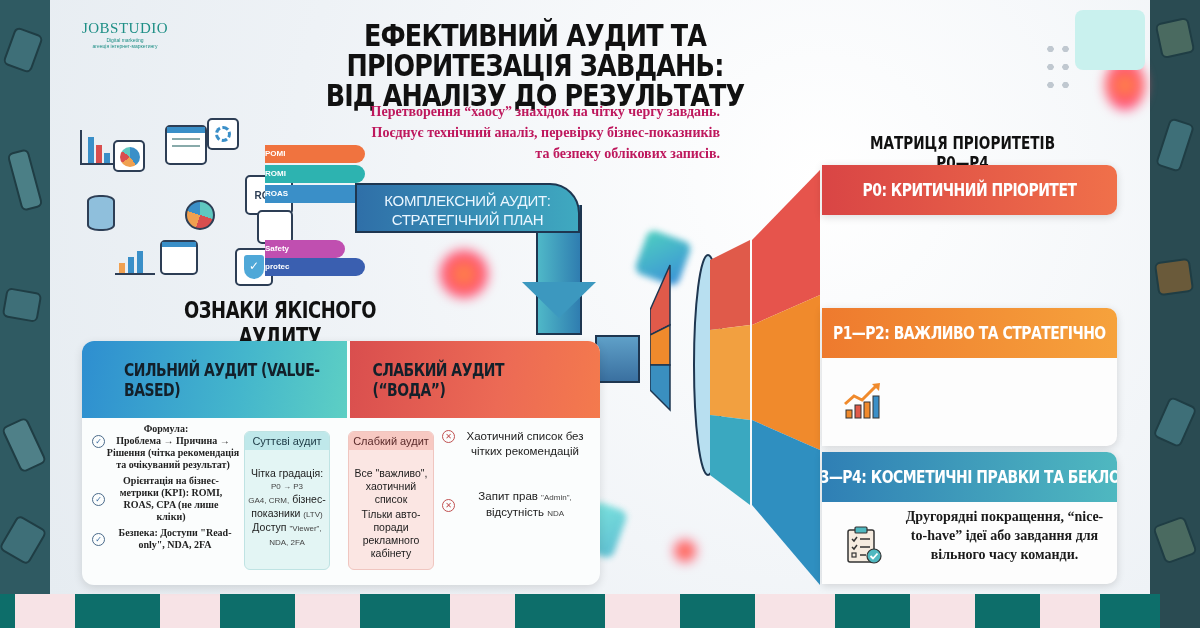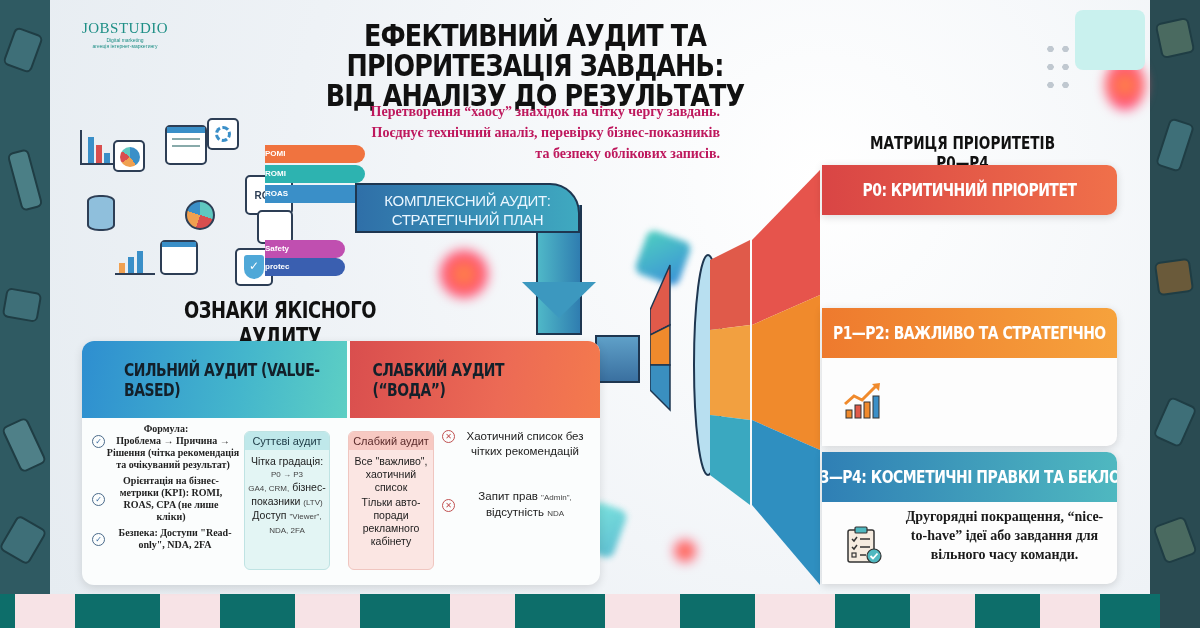--- a/index.html
+++ b/index.html
@@ -67,21 +67,21 @@
   .cp-head.weak { left: 268px; width: 250px; background: linear-gradient(100deg, #d94e4e 0%, #ec6a55 60%, #f47a4d 100%); }
 
   .strong-list { position: absolute; left: 8px; top: 82px; width: 152px; font: bold 10px "Liberation Serif", serif; text-align: center; line-height: 12px; color: #222; }
   .sl-item { position: relative; padding-left: 14px; margin-bottom: 4px; }
   .chk { position: absolute; left: 2px; width: 13px; height: 13px; border: 1.5px solid #4a6a8a; border-radius: 50%;
     font: bold 8px "DejaVu Sans", sans-serif; color: #3a6ca0; line-height: 11px; text-align: center; }
 
   .mini-table { position: absolute; top: 90px; width: 86px; height: 139px; border-radius: 6px; overflow: hidden;
     font: 10.5px "Liberation Sans", sans-serif; text-align: center; line-height: 13px; }
   .mini-table .mt-head { height: 18px; line-height: 18px; font-size: 11px; }
-  .mini-table .mt-body { padding-top: 5px; }
+  .mini-table .mt-body { padding-top: 17px; }
   .mini-table.strong { left: 162px; background: #e3f5f4; border: 1px solid #bfe3e3; }
   .mini-table.strong .mt-head { background: #bfe8ea; color: #1d3a45; }
   .mini-table.weak { left: 266px; background: #fbe6e3; border: 1px solid #f0c6c0; }
   .mini-table.weak .mt-head { background: #f7c9c2; color: #5a2a2a; }
   .small { font-size: 8px; color: #444; }
 
   .weak-list { position: absolute; left: 360px; top: 88px; width: 150px; font: 11.5px "Liberation Sans", sans-serif; text-align: center; line-height: 15px; color: #222; }
   .wl-item { position: relative; padding-left: 16px; }
   .xmark { position: absolute; left: 0; width: 13px; height: 13px; border: 1.5px solid #c05050; border-radius: 50%;
     font: bold 8px "DejaVu Sans", sans-serif; color: #c05050; line-height: 11px; text-align: center; }
@@ -201,21 +201,21 @@
   <div class="ill-card" style="left:160px;top:133px;width:38px;height:38px;display:flex;align-items:center;justify-content:center;">
     <div style="width:20px;height:24px;background:#4fa8d8;border-radius:3px 3px 10px 10px;color:#fff;font:bold 12px 'DejaVu Sans',sans-serif;text-align:center;line-height:22px;">✓</div>
   </div>
 </div>
 
 <div class="streams">
   <div class="stream" style="top:0;background:#f0733f">POMI</div>
   <div class="stream" style="top:20px;background:#2db3b0">ROMI</div>
   <div class="stream" style="top:40px;background:#3a8fc8">ROAS</div>
   <div class="stream" style="top:95px;background:#c04fb0;width:80px">Safety</div>
-  <div class="stream" style="top:113px;background:#3a5fb0;width:80px">protec</div>
+  <div class="stream" style="top:113px;background:#3a5fb0;width:100px">protec</div>
 </div>
 
 <div class="pipe-down"></div>
 <div class="pipe">
   <div class="pipe-text">
     <div>КОМПЛЕКСНИЙ АУДИТ:</div>
     <div>СТРАТЕГІЧНИЙ ПЛАН</div>
   </div>
 </div>
 <div class="arrow-head"></div>

